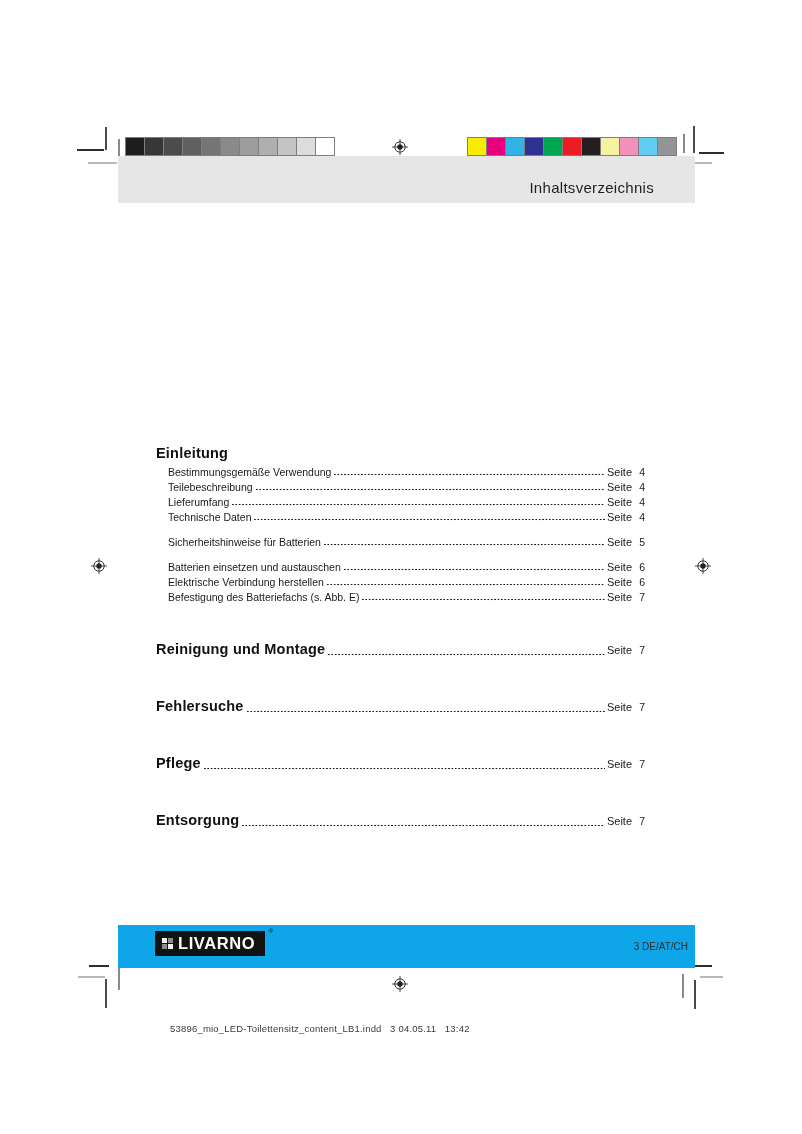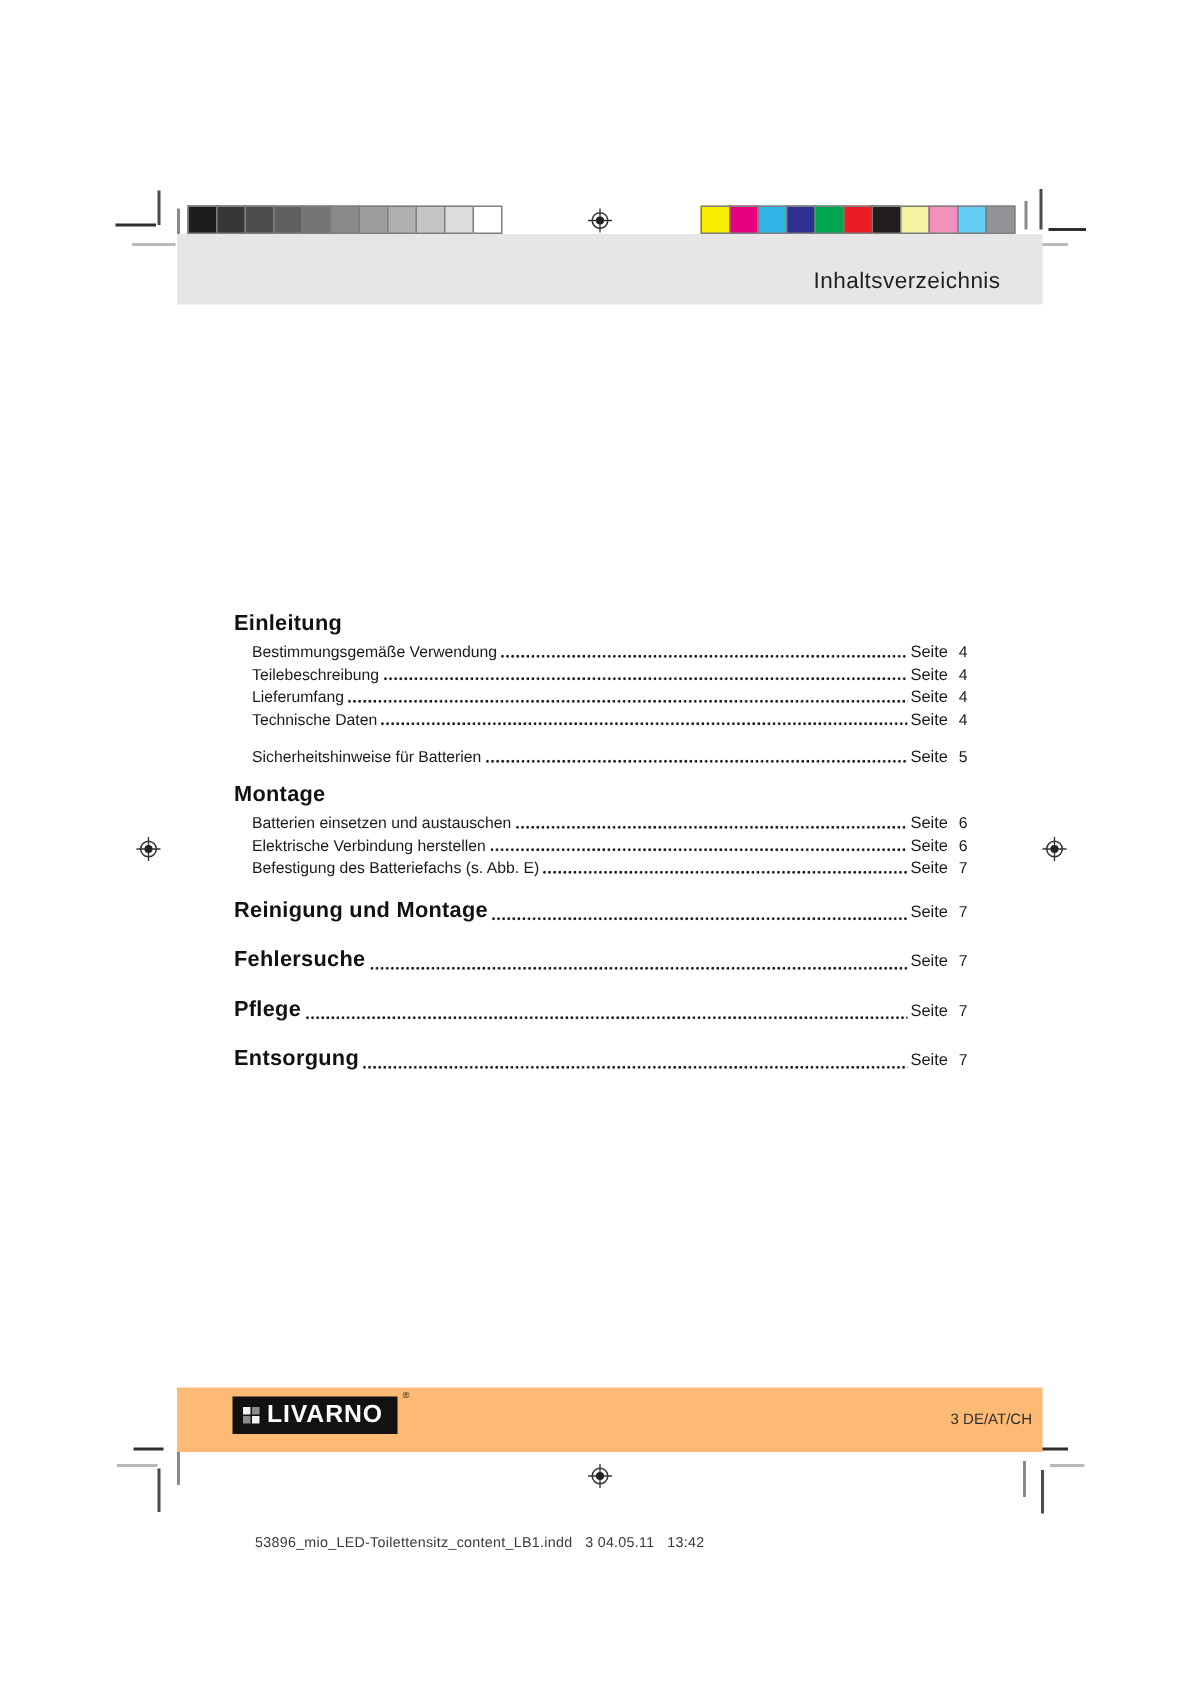--- a/index.html
+++ b/index.html
@@ -10,29 +10,29 @@
   
   .mark{position:absolute;}
   
   .regmark{position:absolute;width:17px;height:17px;transform:translate(-50%,-50%);}
   
   .calbar{position:absolute;display:flex;height:19px;}
   .swatch{flex:1 1 auto;border:1px solid #7e7e7e;margin-left:-1px;box-sizing:border-box;}
   .swatch:first-child{margin-left:0;}
   
   .graybar{position:absolute;left:118px;width:577px;background:#e6e6e6;}
-  .headerbar{top:156px;height:47px;display:flex;align-items:flex-end;justify-content:flex-end;box-sizing:border-box;padding:0 28px 7px 0;}
+  .headerbar{top:156px;height:47px;display:flex;align-items:flex-end;justify-content:flex-end;box-sizing:border-box;padding:0 41px 7px 0;}
   .header-title{font-size:15px;letter-spacing:.3px;color:#1f1f1f;}
   .footerbar{top:925px;height:43px;}
   
   .toc{position:absolute;left:156px;top:407px;width:489px;}
   .section{margin-top:10px;}
   .section:first-child{margin-top:0;}
   .section.standalone{margin-top:13px;}
-  .trow{display:flex;align-items:baseline;line-height:19px;}
+  .trow{display:flex;align-items:baseline;line-height:19px;margin-top:37px;}
   .section-title{font-size:14.5px;font-weight:bold;letter-spacing:.2px;color:#111;white-space:nowrap;}
   .erow{display:flex;align-items:flex-end;height:15px;font-size:10.5px;padding-left:12px;}
   .elabel{white-space:nowrap;}
   .leader{flex:1 1 auto;align-self:flex-end;height:3px;margin:0 2px 2px 3px;
     background-image:radial-gradient(circle at 1px 1.5px,#161616 .75px,transparent 1.05px);
     background-size:3.4px 3px;background-repeat:repeat-x;}
   .trow .leader{margin-bottom:4px;}
   .seite{font-size:11px;white-space:nowrap;}
   .pnum{font-size:10.5px;margin-left:5px;min-width:8px;text-align:right;}
   
@@ -157,23 +157,20 @@
     </div>
     <div class="section">
       <div class="erow">
         <span class="elabel">Sicherheitshinweise für Batterien</span>
         <div class="leader"></div>
         <span class="seite">Seite</span>
         <span class="pnum">5</span>
       </div>
     </div>
     <div class="section">
-      <div class="trow">
-        <span class="section-title">Montage</span>
-      </div>
       <div class="erow">
         <span class="elabel">Batterien einsetzen und austauschen</span>
         <div class="leader"></div>
         <span class="seite">Seite</span>
         <span class="pnum">6</span>
       </div>
       <div class="erow">
         <span class="elabel">Elektrische Verbindung herstellen</span>
         <div class="leader"></div>
         <span class="seite">Seite</span>
@@ -213,21 +210,21 @@
     <div class="section standalone">
       <div class="trow">
         <span class="section-title">Entsorgung</span>
         <div class="leader"></div>
         <span class="seite">Seite</span>
         <span class="pnum">7</span>
       </div>
     </div>
   </div>
 
-<div class="graybar footerbar" style="background: #fdba74;">
+<div class="graybar footerbar" style="background: #0ea5e9;">
   <div class="logo">
     <div class="logo-grid">
         <div style="background: rgb(242, 242, 242);"></div>
         <div style="background: rgb(140, 140, 140);"></div>
         <div style="background: rgb(140, 140, 140);"></div>
         <div style="background: rgb(242, 242, 242);"></div>
       </div>
     <span class="logo-text">LIVARNO</span>
     <span class="logo-reg">®</span>
   </div>

